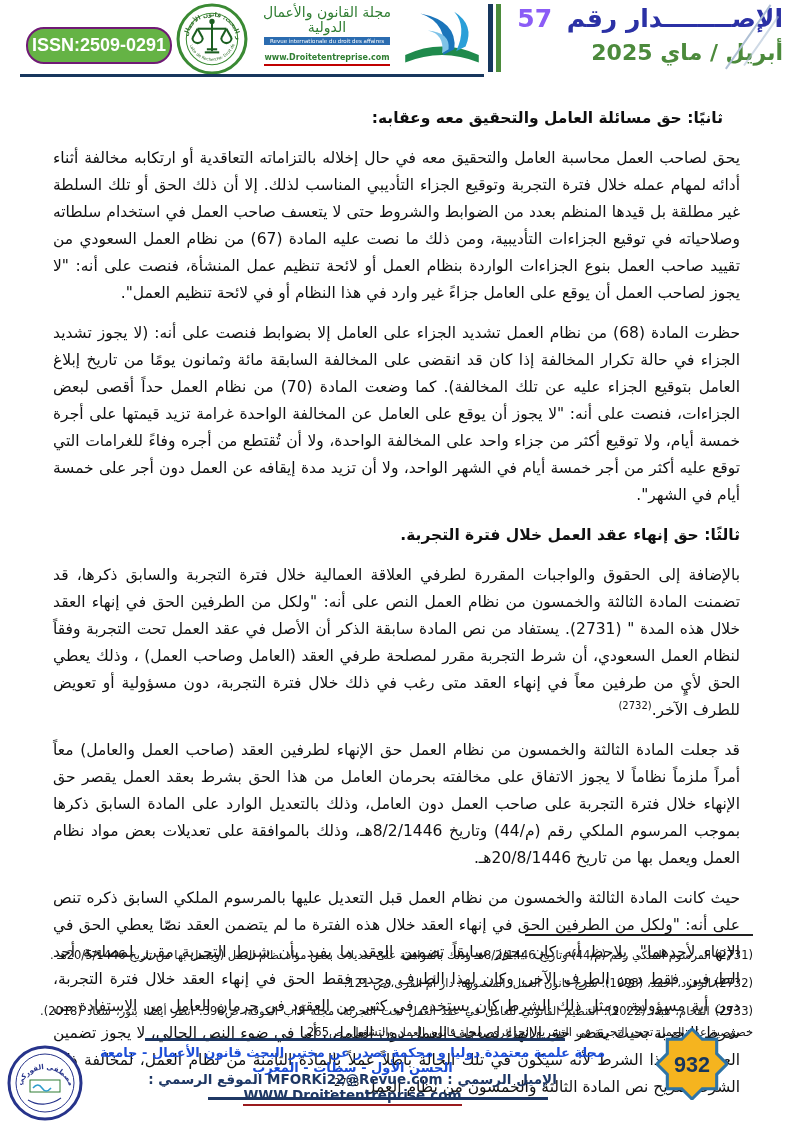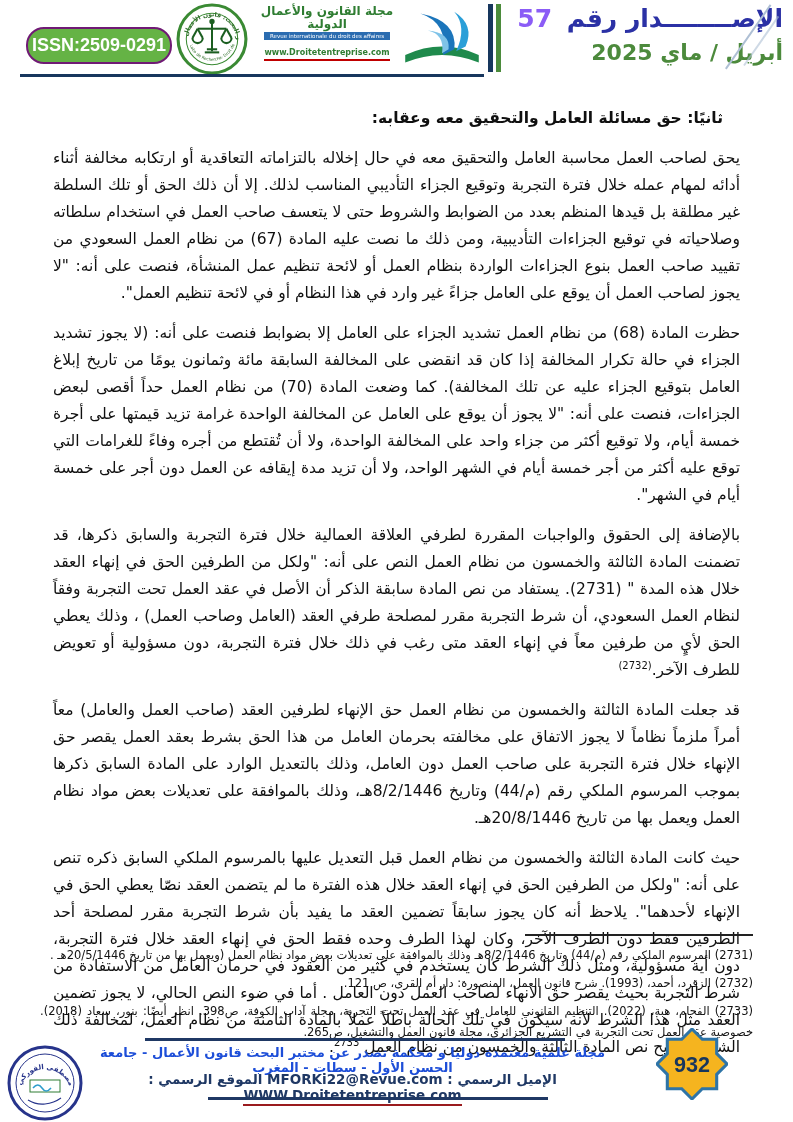--- a/index.html
+++ b/index.html
@@ -4,21 +4,21 @@
 <style>
   html,body{margin:0;padding:0;background:#e8e8e8;}
   .page{position:relative;width:793px;height:1122px;background:#ffffff;margin:0 auto;overflow:hidden;
         font-family:"DejaVu Sans",sans-serif;}
   
   .issn-pill{position:absolute;left:26px;top:27px;width:142px;height:33px;border-radius:18px;
         background:#65b345;border:2px solid #701a75;color:#fff;font-weight:bold;font-size:18px;
         display:flex;align-items:center;justify-content:center;font-family:"Liberation Sans",sans-serif;}
   .lab-logo{position:absolute;left:176px;top:3px;width:72px;height:72px;}
   .jblock{position:absolute;left:256px;top:5px;width:142px;text-align:center;line-height:1.1;}
-  .jtitle{font-size:12px;color:#2f7d32;font-weight:bold;}
+  .jtitle{font-size:14px;color:#2f7d32;font-weight:normal;}
   .jsub{background:#2b6cb0;color:#fff;font-size:5.5px;padding:1px 2px;margin:1px 8px 1px 8px;}
   .jmini{display:flex;align-items:center;justify-content:center;gap:3px;height:36px;}
   .univ{font-size:7px;color:#333;line-height:1.15;}
   .univ .lat{font-size:4.5px;color:#777;}
   .jsite{font-size:8px;color:#2f7d32;font-weight:bold;border-bottom:2px solid #c00000;display:inline-block;padding-bottom:1px;}
   .book-logo{position:absolute;left:398px;top:6px;width:88px;height:66px;}
   .hrule{position:absolute;left:20px;top:74px;width:464px;height:3px;background:#17365d;}
   .vbar-navy{position:absolute;left:488px;top:4px;width:5px;height:68px;background:#17365d;}
   .vbar-green{position:absolute;left:496px;top:4px;width:5px;height:68px;background:#4b8b3b;}
   .title-block{position:absolute;right:10px;top:4px;width:276px;text-align:right;direction:rtl;}
@@ -110,20 +110,21 @@
       <div class="date-line">أبريل / ماي 2025</div>
     </div>
     <div class="diag1"></div>
     <div class="diag2"></div>
   </div>
 
   <main class="content">
     <p class="h h-indent">ثانيًا: حق مسائلة العامل والتحقيق معه وعقابه:</p>
     <p><span>يحق لصاحب العمل محاسبة العامل والتحقيق معه في حال إخلاله بالتزاماته التعاقدية أو ارتكابه مخالفة أثناء أدائه لمهام عمله خلال فترة التجربة وتوقيع الجزاء التأديبي المناسب لذلك. إلا أن ذلك الحق أو تلك السلطة غير مطلقة بل قيدها المنظم بعدد من الضوابط والشروط حتى لا يتعسف صاحب العمل في استخدام سلطاته وصلاحياته في توقيع الجزاءات التأديبية، ومن ذلك ما نصت عليه المادة (67) من نظام العمل السعودي من تقييد صاحب العمل بنوع الجزاءات الواردة بنظام العمل أو لائحة تنظيم عمل المنشأة، فنصت على أنه: "لا يجوز لصاحب العمل أن يوقع على العامل جزاءً غير وارد في هذا النظام أو في لائحة تنظيم العمل".</span></p>
     <p><span>حظرت المادة (68) من نظام العمل تشديد الجزاء على العامل إلا بضوابط فنصت على أنه: (لا يجوز تشديد الجزاء في حالة تكرار المخالفة إذا كان قد انقضى على المخالفة السابقة مائة وثمانون يومًا من تاريخ إبلاغ العامل بتوقيع الجزاء عليه عن تلك المخالفة). كما وضعت المادة (70) من نظام العمل حداً أقصى لبعض الجزاءات، فنصت على أنه: "لا يجوز أن يوقع على العامل عن المخالفة الواحدة غرامة تزيد قيمتها على أجرة خمسة أيام، ولا توقيع أكثر من جزاء واحد على المخالفة الواحدة، ولا أن تُقتطع من أجره وفاءً للغرامات التي توقع عليه أكثر من أجر خمسة أيام في الشهر الواحد، ولا أن تزيد مدة إيقافه عن العمل دون أجر على خمسة أيام في الشهر".</span></p>
+    <p class="h">ثالثًا: حق إنهاء عقد العمل خلال فترة التجربة.</p>
     <p><span>بالإضافة إلى الحقوق والواجبات المقررة لطرفي العلاقة العمالية خلال فترة التجربة والسابق ذكرها، قد تضمنت المادة الثالثة والخمسون من نظام العمل النص على أنه: "ولكل من الطرفين الحق في إنهاء العقد خلال هذه المدة " (2731). يستفاد من نص المادة سابقة الذكر أن الأصل في عقد العمل تحت التجربة وفقاً لنظام العمل السعودي، أن شرط التجربة مقرر لمصلحة طرفي العقد (العامل وصاحب العمل) ، وذلك يعطي الحق لأيٍ من طرفين معاً في إنهاء العقد متى رغب في ذلك خلال فترة التجربة، دون مسؤولية أو تعويض للطرف الآخر.</span><sup>(2732)</sup><span></span></p>
     <p><span>قد جعلت المادة الثالثة والخمسون من نظام العمل حق الإنهاء لطرفين العقد (صاحب العمل والعامل) معاً أمراً ملزماً نظاماً لا يجوز الاتفاق على مخالفته بحرمان العامل من هذا الحق بشرط بعقد العمل يقصر حق الإنهاء خلال فترة التجربة على صاحب العمل دون العامل، وذلك  بالتعديل الوارد على المادة السابق ذكرها بموجب المرسوم الملكي رقم (م/44) وتاريخ 8/2/1446هـ، وذلك بالموافقة على تعديلات بعض مواد نظام العمل ويعمل بها من تاريخ 20/8/1446هـ.</span></p>
     <p><span>حيث كانت المادة الثالثة والخمسون من نظام العمل قبل التعديل عليها بالمرسوم الملكي السابق ذكره تنص على أنه: "ولكل من الطرفين الحق في إنهاء العقد خلال هذه الفترة ما لم يتضمن العقد نصّا يعطي الحق في الإنهاء لأحدهما". يلاحظ أنه كان يجوز سابقاً تضمين العقد ما يفيد بأن شرط التجربة مقرر لمصلحة أحد الطرفين فقط دون الطرف الآخر، وكان لهذا الطرف وحده فقط الحق في إنهاء العقد خلال فترة التجربة، دون أية مسؤولية، ومثل  ذلك الشرط كان يستخدم في كثير من العقود في حرمان العامل  من الاستفادة من شرط التجربة  بحيث يقصر حق الانهاء لصاحب العمل دون العامل  . أما في ضوء النص الحالي، لا يجوز تضمين العقد مثل هذا الشرط لأنه سيكون في تلك الحالة باطلاً عملاً بالمادة الثامنة من نظام العمل، لمخالفة ذلك الشرط صريح نص المادة الثالثة والخمسون من نظام العمل </span><sup>2733</sup><span>.</span></p>
   </main>
 
   <section class="footnotes">
     <div class="fn-sep"></div>
     <p>(2731) المرسوم الملكي رقم (م/44) وتاريخ 8/2/1446هـ وذلك بالموافقة على تعديلات بعض مواد نظام العمل (ويعمل بها من تاريخ 20/5/1446هـ .</p>
     <p>(2732) الزقرد، أحمد، (1993). شرح قانون العمل، المنصورة: دار أم القرى، ص 121.</p>
     <p>(2733) الفحام، هبة، (2022). التنظيم القانوني للعامل في عقد العمل تحت التجربة، مجلة آداب الكوفة، ص398. انظر أيضًا: بنور، سعاد (2018). خصوصية عقد العمل تحت التجربة في التشريع الجزائري، مجلة قانون العمل والتشغيل، ص265.</p>

